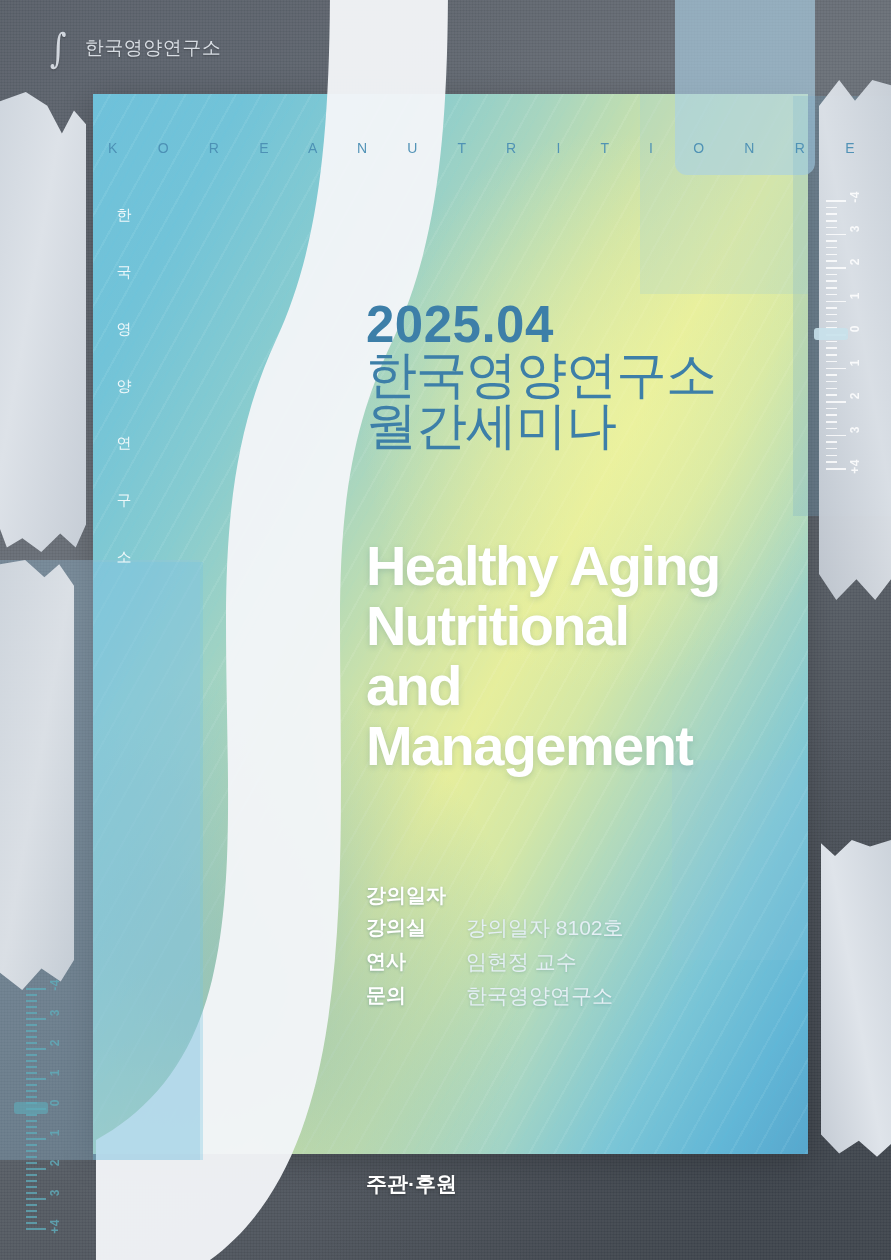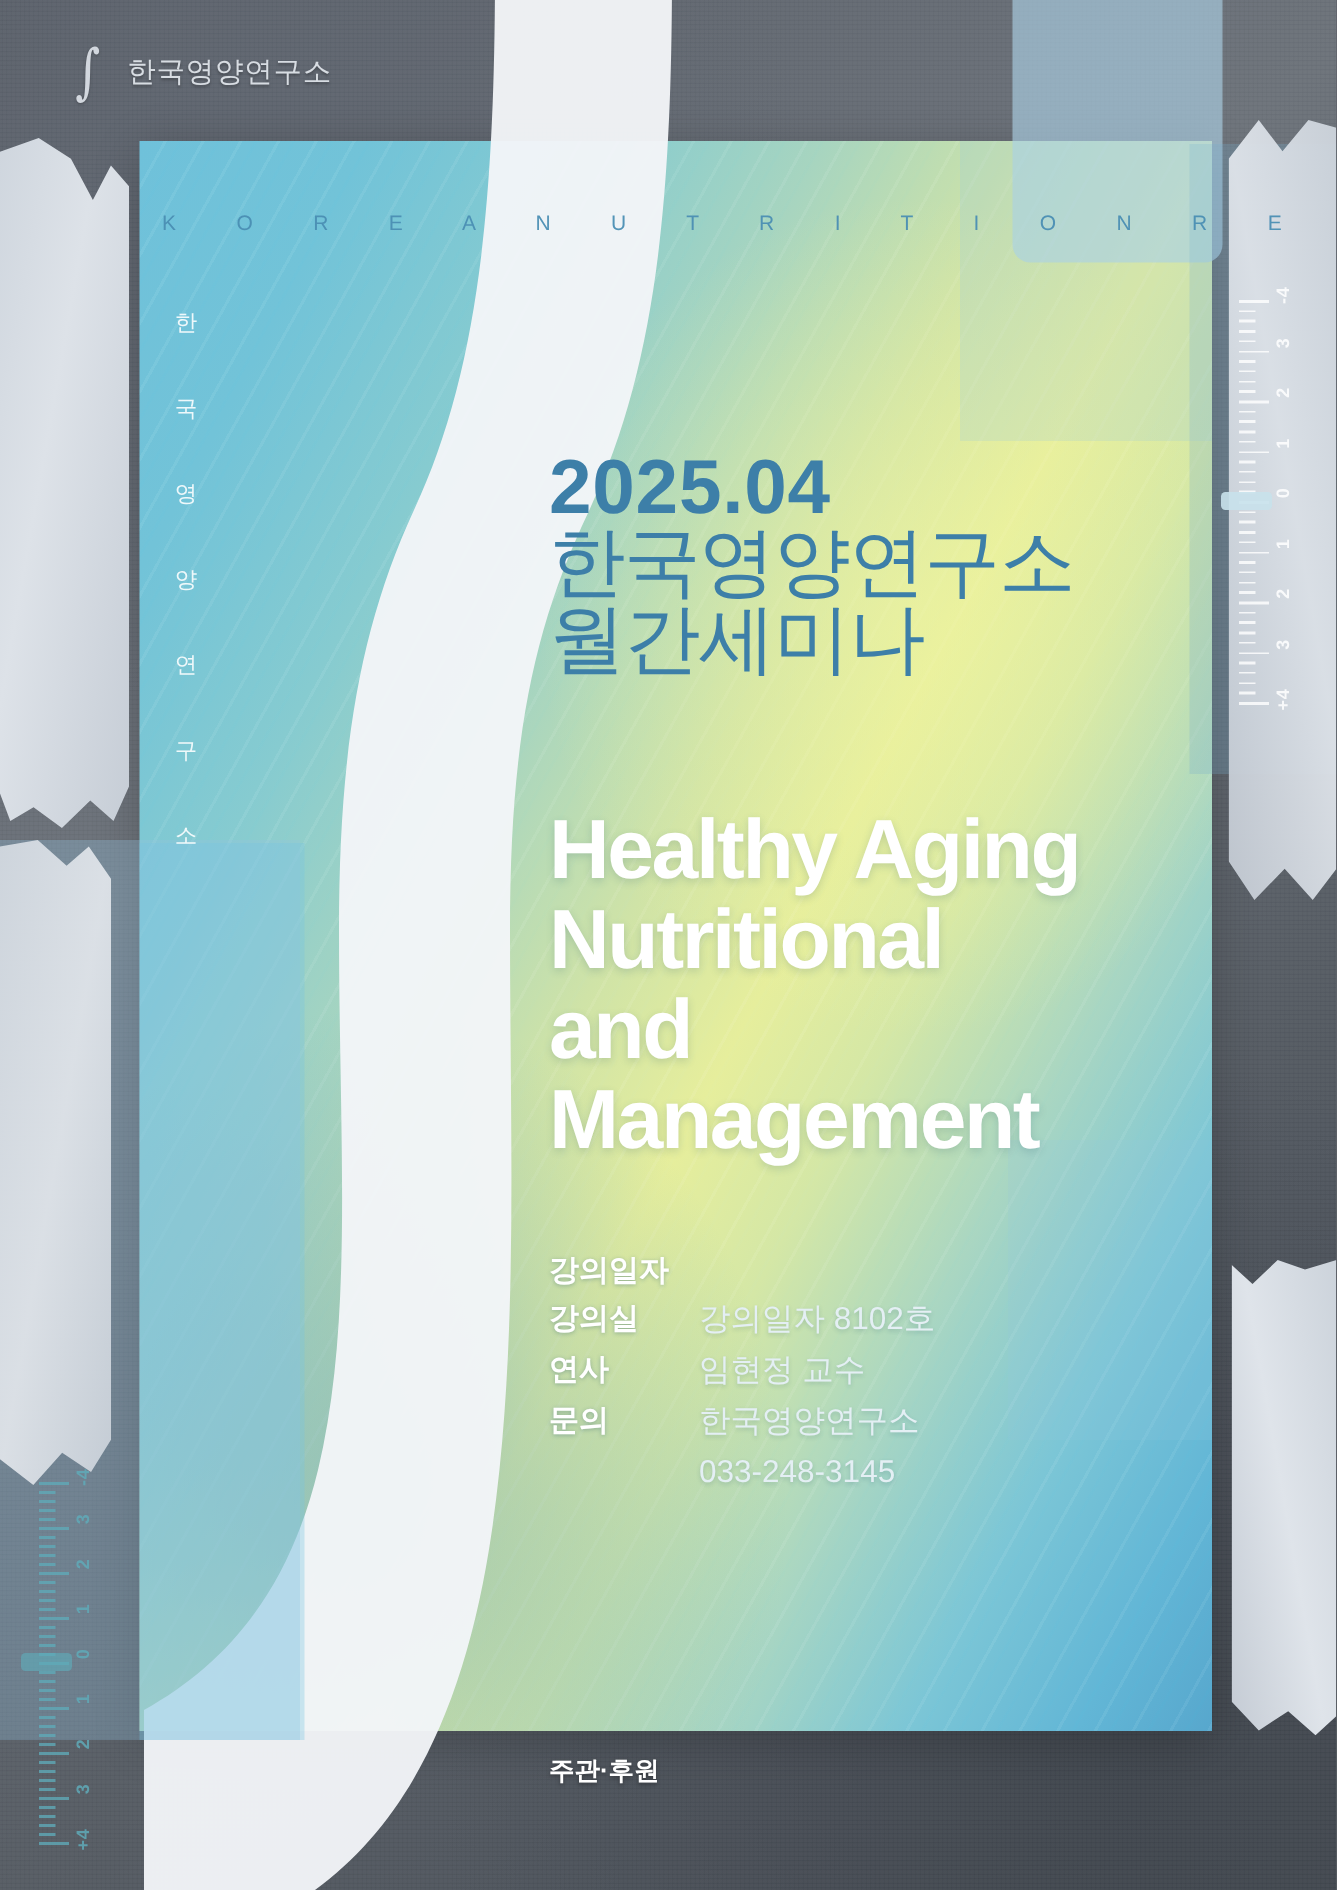--- a/index.html
+++ b/index.html
@@ -104,32 +104,32 @@
   #head{position:absolute;left:366px;top:300px;z-index:6;width:450px;}
   #head .kline{font-size:51px;line-height:.99;color:#3d7fa8;font-weight:300;letter-spacing:-1px;white-space:nowrap;}
   #head .kline.num{letter-spacing:0.5px;font-weight:bold;}
 
   #entitle{position:absolute;left:366px;top:536px;z-index:6;width:470px;
     color:#ffffff;font-weight:700;font-size:56px;line-height:1.07;letter-spacing:-1.6px;
     text-shadow:0 2px 6px rgba(40,90,110,.20);}
   #entitle div{white-space:nowrap;}
 
   
-  #details{position:absolute;left:366px;top:832px;z-index:6;width:450px;}
+  #details{position:absolute;left:366px;top:880px;z-index:6;width:450px;}
   #details .row{display:flex;align-items:flex-start;margin-bottom:2px;}
   #details .lb{width:100px;flex:0 0 100px;font-size:20px;font-weight:700;color:#ffffff;
     line-height:1.52;text-shadow:0 1px 3px rgba(30,80,105,.35);}
   #details .vl{font-size:21px;color:#e4eff4;line-height:1.52;font-weight:300;white-space:nowrap;
     text-shadow:0 1px 3px rgba(30,80,105,.22);}
   #details .sub{font-size:21px;color:#e4eff4;line-height:1.52;font-weight:300;white-space:nowrap;
     margin-left:100px;text-shadow:0 1px 3px rgba(30,80,105,.22);}
 
   
   #footer{position:absolute;left:366px;top:1168px;z-index:6;display:flex;gap:12px;align-items:flex-start;}
-  #footer .flb{font-size:17px;font-weight:700;color:#ffffff;white-space:nowrap;line-height:1.5;
+  #footer .flb{font-size:21px;font-weight:700;color:#ffffff;white-space:nowrap;line-height:1.5;
     text-shadow:0 1px 3px rgba(0,0,0,.35);}
   #footer .fvl div{font-size:17px;color:#d9dee4;white-space:nowrap;line-height:1.5;
     text-shadow:0 1px 3px rgba(0,0,0,.3);}
 </style>
 </head>
 <body>
 
 <div id="poster">
 
   <div class="grain"></div>
@@ -311,20 +311,19 @@
       <div class="vl">강의일자  8102호</div>
     </div>
     <div class="row">
       <div class="lb">연사</div>
       <div class="vl">임현정 교수</div>
     </div>
     <div class="row">
       <div class="lb">문의</div>
       <div class="vl">한국영양연구소</div>
     </div>
-    <div class="sub">033-248-3145</div>
   </div>
 
   <div id="footer">
     <div class="flb">주관·후원</div>
   </div>
 
 </div>
 
 </body></html>

